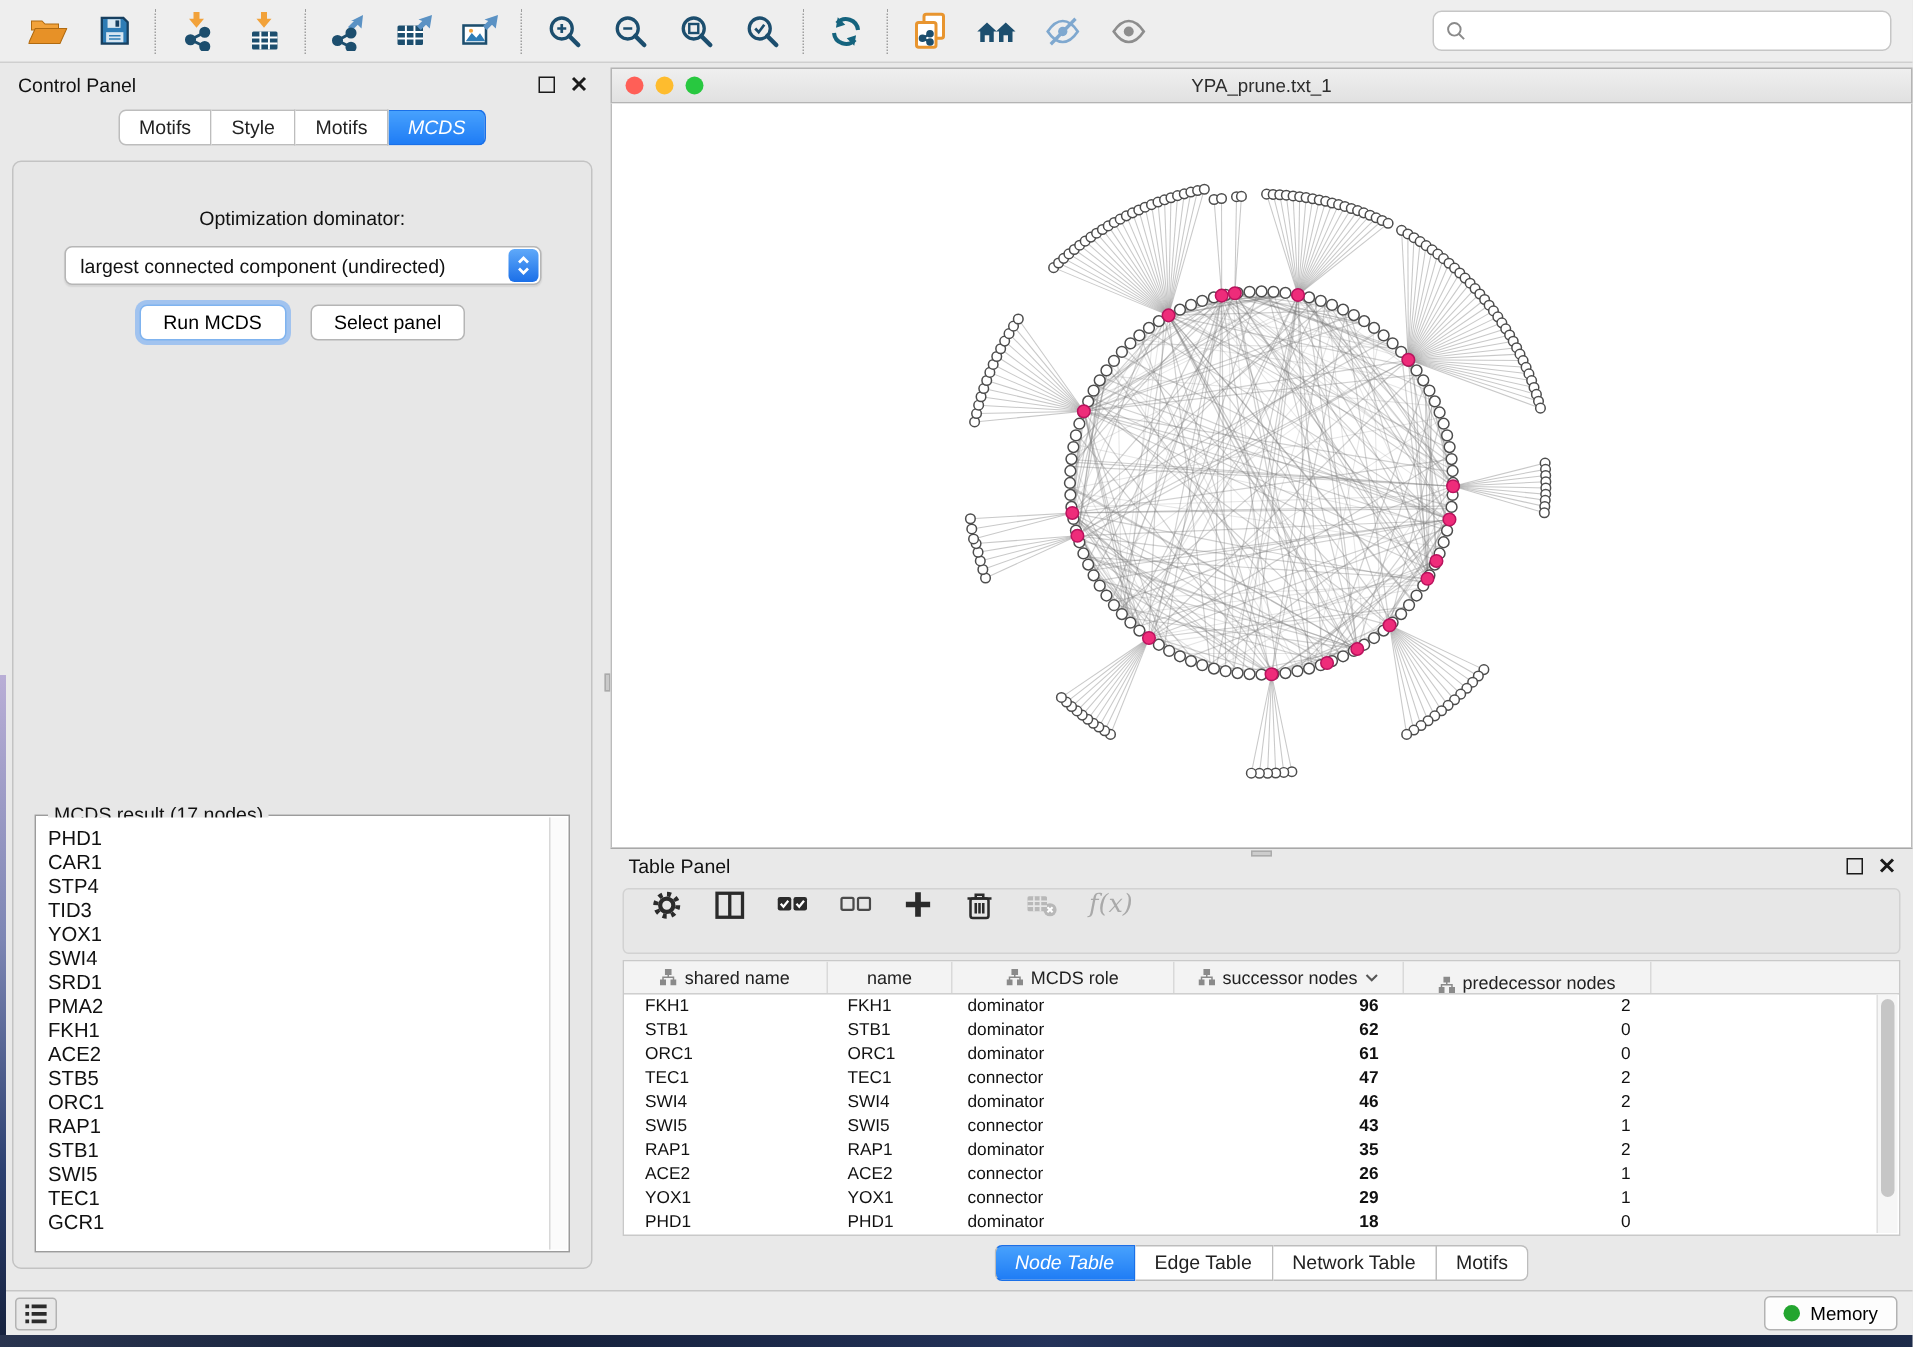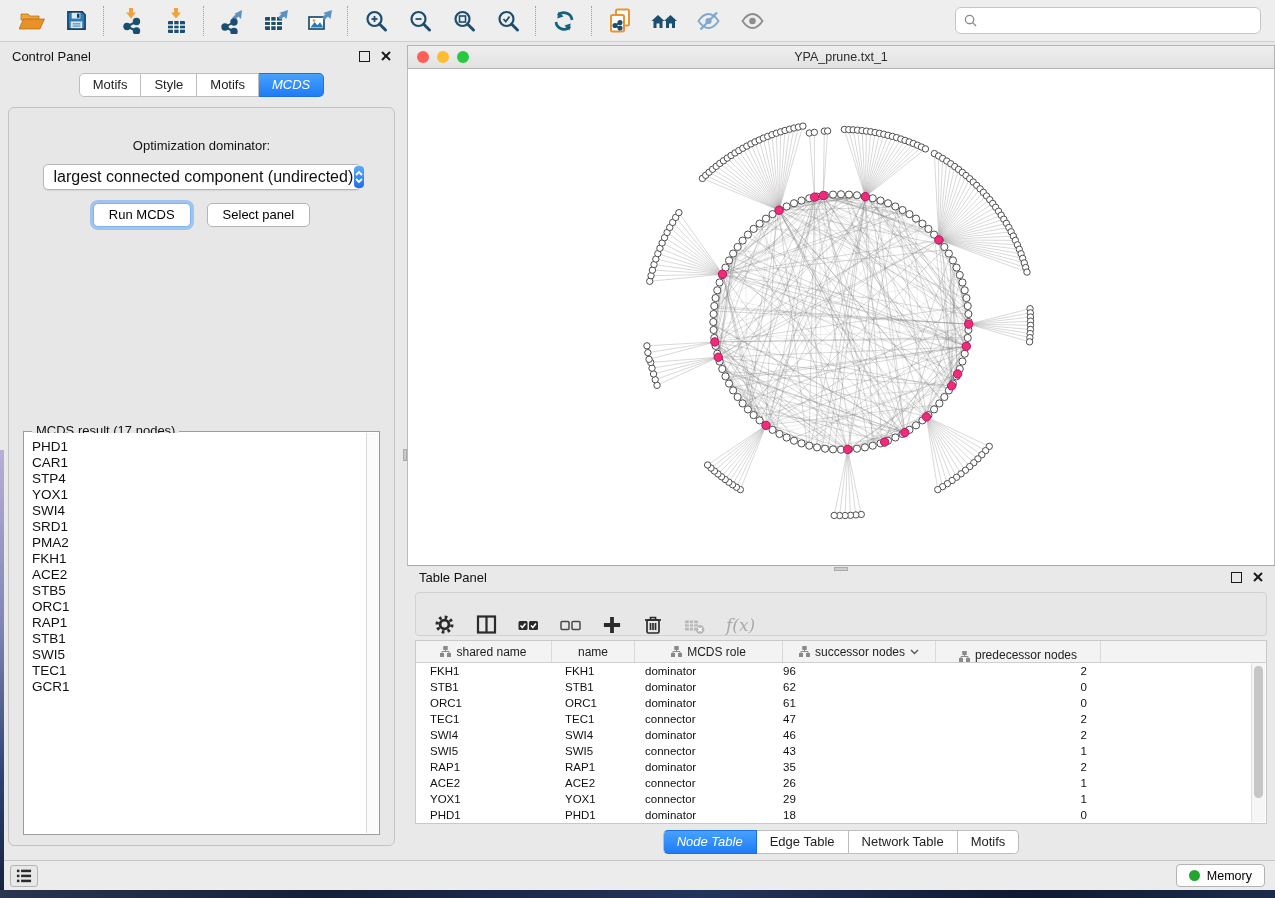--- a/index.html
+++ b/index.html
@@ -32,28 +32,28 @@
        color:#222;font-family:"Liberation Sans",sans-serif;cursor:default;}
   .seg:first-child{border-left:1px solid #bdbdbd;border-radius:5px 0 0 5px;}
   .seg:last-child{border-radius:0 5px 5px 0;}
   .seg-active{background:linear-gradient(#47a1fd,#1f7cf5);border-color:#1a70e8;color:#fff;font-style:italic;}
   #cp-card{position:absolute;left:8px;right:8px;top:62px;bottom:14px;background:#e7e7e7;
            border:1px solid #c3c3c3;border-radius:6px;display:flex;flex-direction:column;
            align-items:center;padding:30px 14px 10px;box-sizing:border-box;}
   #opt-label{font-size:13px;margin-bottom:11px;}
   .select{width:316px;height:24px;background:#fff;border:1px solid #b6b6b6;border-radius:5px;
           display:flex;align-items:center;box-shadow:0 1px 1px rgba(0,0,0,.08);}
-  .select-value{flex:1;font-size:16px;padding-left:10px;white-space:nowrap;}
+  .select-value{flex:1;font-size:13px;padding-left:10px;white-space:nowrap;}
   .select-stepper{width:20px;height:22px;margin:1px;border-radius:4px;
           background:linear-gradient(#5fa9f9,#1b6fe8);display:flex;align-items:center;justify-content:center;}
   #cp-buttons{display:flex;gap:16px;margin-top:13px;}
   .cp-btn{font-size:13px;padding:3px 15px 4px;background:#fff;border:1px solid #b5b5b5;border-radius:5px;
           font-family:"Liberation Sans",sans-serif;cursor:default;}
   .cp-btn.focused{border-color:#7fb3ef;box-shadow:0 0 0 3px rgba(104,166,245,.55);}
-  #mcds-groupbox{margin-top:auto;width:100%;height:404px;position:relative;border:1px solid #9c9c9c;
+  #mcds-groupbox{margin-top:auto;width:100%;height:292px;position:relative;border:1px solid #9c9c9c;
                  background:#fff;box-sizing:border-box;}
   #mcds-legend{position:absolute;top:-9px;left:8px;background:#e7e7e7;padding:0 4px;font-size:13px;}
   #mcds-list{position:absolute;left:1px;right:13px;top:1px;bottom:1px;background:#fff;overflow:hidden;
              padding:6px 0 0 7px;font-size:13.5px;line-height:16px;}
   #mcds-scroll{position:absolute;top:1px;bottom:1px;right:1px;width:11px;background:#fbfbfb;
                border-left:1px solid #d8d8d8;}
   .mcds-item{height:16px;}
 
   
   #v-splitter{width:4px;flex:none;position:relative;background:#e9e9e9;}
@@ -66,33 +66,33 @@
                 font-size:12.5px;color:#2d2d2d;flex:none;}
   #traffic-lights{position:absolute;left:9px;top:0;bottom:0;display:flex;align-items:center;gap:8px;}
   .tl{width:12px;height:12px;border-radius:50%;display:inline-block;}
   #net-canvas{height:496px;background:#fff;border-left:1px solid #bbb;border-right:1px solid #bbb;
               position:relative;flex:none;overflow:hidden;}
 
   
   #table-panel{flex:1;display:flex;flex-direction:column;background:#e9e9e9;border-top:1px solid #a8a8a8;position:relative;}
   #h-grip{position:absolute;top:1px;left:50%;margin-left:-7px;width:14px;height:4px;background:#cdcdcd;border:1px solid #ababab;box-sizing:border-box;}
   #table-toolbar{height:42px;margin:4px 8px 4px;background:#e7e7e7;border:1px solid #d2d2d2;border-radius:4px;
-                 display:flex;align-items:flex-end;gap:21px;padding:0 18px;flex:none;}
+                 display:flex;align-items:flex-start;gap:21px;padding:0 18px;flex:none;}
   .ttb{background:none;border:none;padding:0;display:flex;align-items:center;cursor:default;}
   #fx-label{font-family:"DejaVu Serif",serif;font-style:italic;font-size:17px;color:#a9a9a9;}
   #table-wrap{flex:1;margin:0 8px;background:#fff;border:1px solid #c9c9c9;position:relative;
               overflow:hidden;display:flex;flex-direction:column;}
   #thead{display:flex;height:21px;background:#f3f3f3;border-bottom:1px solid #cfcfcf;flex:none;}
   .hcell{display:flex;align-items:center;justify-content:center;gap:5px;font-size:12px;color:#222;
          border-right:1px solid #d9d9d9;box-sizing:border-box;flex:none;}
   #tbody{flex:1;}
   .trow{display:flex;height:16px;align-items:center;font-size:11.5px;color:#111;}
   .tcell{box-sizing:border-box;white-space:nowrap;flex:none;}
   .tc0{padding-left:14px;}.tc1{padding-left:13px;}.tc2{padding-left:10px;}
-  .tc3{padding-right:17px;}.tc4{text-align:right;padding-right:14px;}
+  .tc3{text-align:right;padding-right:17px;font-weight:bold;}.tc4{text-align:right;padding-right:14px;}
   #tscroll{position:absolute;top:22px;bottom:1px;right:1px;width:13px;background:#f6f6f6;border-left:1px solid #e0e0e0;}
   #tthumb{position:absolute;top:3px;left:2px;width:9px;height:132px;border-radius:5px;background:#c6c6c6;}
   #table-footer{height:36px;display:flex;align-items:center;justify-content:center;flex:none;}
 
   
   #status-bar{position:absolute;left:0;right:0;bottom:8px;height:30px;background:#ececec;
               border-top:1px solid #c6c6c6;display:flex;align-items:center;padding:0 10px;box-sizing:border-box;}
   #list-btn{width:28px;height:22px;border:1px solid #b3b3b3;border-radius:3px;background:#e8e8e8;
             display:flex;align-items:center;justify-content:center;padding:0;}
   #memory-btn{margin-left:auto;height:23px;display:flex;align-items:center;gap:7px;background:#fdfdfd;
@@ -313,20 +313,21 @@
       <div id="cp-buttons">
         <button class="cp-btn focused">Run MCDS</button>
         <button class="cp-btn">Select panel</button>
       </div>
       <div id="mcds-groupbox">
         <span id="mcds-legend">MCDS result (17 nodes)</span>
         <div id="mcds-list">
             <div class="mcds-item">PHD1</div>
             <div class="mcds-item">CAR1</div>
             <div class="mcds-item">STP4</div>
+            <div class="mcds-item">TID3</div>
             <div class="mcds-item">YOX1</div>
             <div class="mcds-item">SWI4</div>
             <div class="mcds-item">SRD1</div>
             <div class="mcds-item">PMA2</div>
             <div class="mcds-item">FKH1</div>
             <div class="mcds-item">ACE2</div>
             <div class="mcds-item">STB5</div>
             <div class="mcds-item">ORC1</div>
             <div class="mcds-item">RAP1</div>
             <div class="mcds-item">STB1</div>

